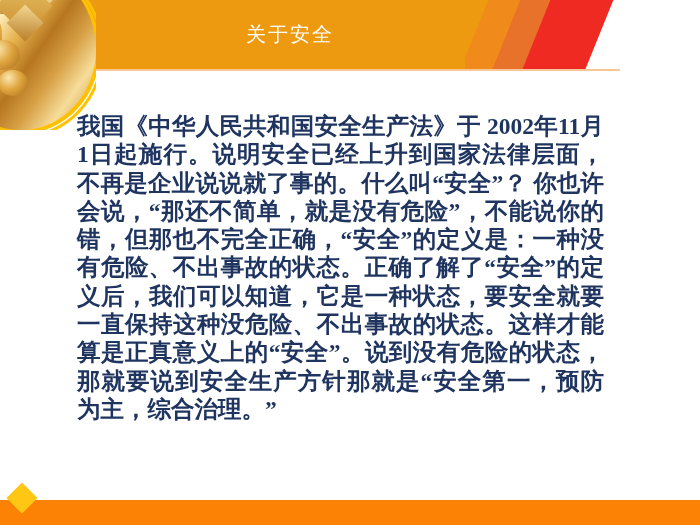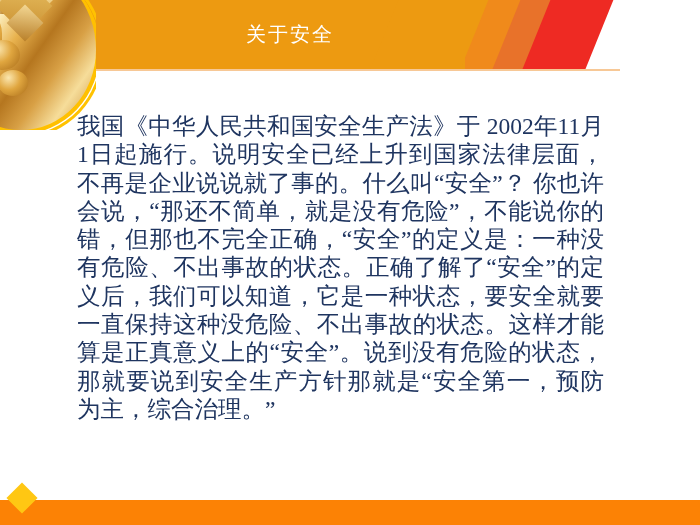--- a/index.html
+++ b/index.html
@@ -189,21 +189,21 @@
     position: absolute;
     left: 77px;
     top: 112px;
     width: 527px;
     color: #1F3560;
     font-size: 23.5px;
     line-height: 28.3px;
     text-align: justify;
     text-justify: inter-ideograph;
     font-family: "Liberation Serif", "DejaVu Serif", serif;
-    font-weight: normal;
+    font-weight: bold;
     letter-spacing: 0px;
   }
 
   
   .footer-bar {
     position: absolute;
     left: 0;
     top: 500px;
     width: 700px;
     height: 25px;

